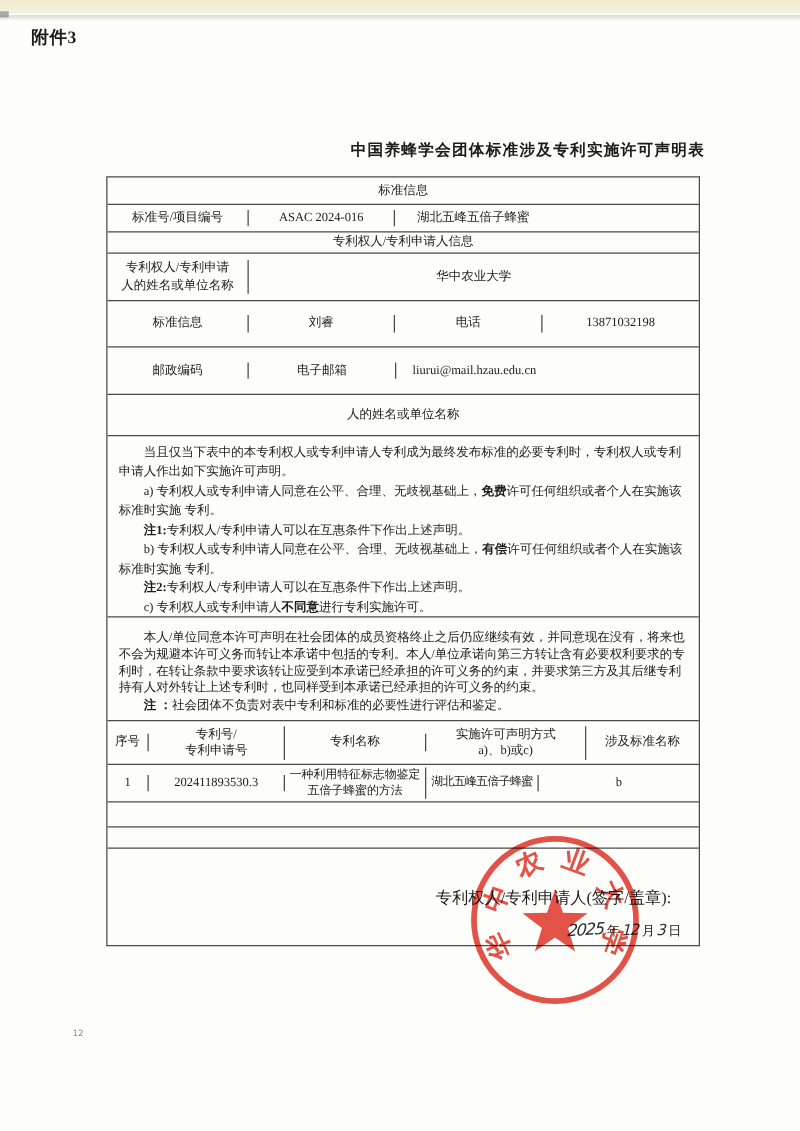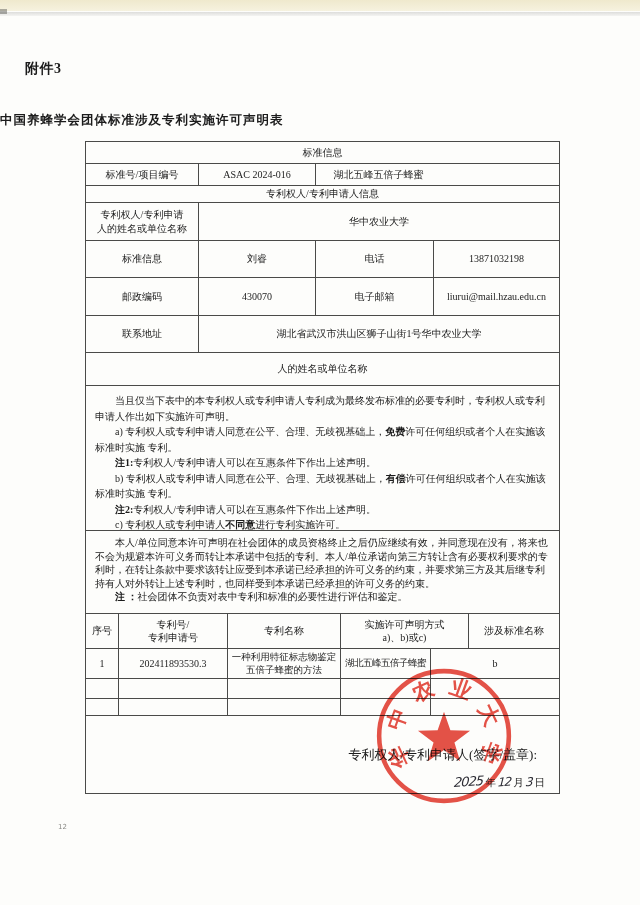--- a/index.html
+++ b/index.html
@@ -21,32 +21,32 @@
   }
   .scan-line{
     position:absolute;left:0;top:12px;width:640px;height:4px;
     background:linear-gradient(#dddddb,#f4f4f2);
   }
   .scan-speck{
     position:absolute;left:0;top:9px;width:7px;height:5px;background:#6b6b66;opacity:.55;
   }
   .attachment{
     position:absolute;left:25px;top:21px;
-    font-size:14px;font-weight:bold;letter-spacing:.5px;margin-top:39px;
+    font-size:14px;font-weight:bold;letter-spacing:.5px;
   }
   .doc-title{
     position:absolute;left:0;top:112px;width:564px;
-    text-align:left;font-size:12.5px;font-weight:bold;letter-spacing:1px;
+    text-align:right;font-size:12.5px;font-weight:bold;letter-spacing:1px;
   }
   .form{
     position:absolute;left:85px;top:141px;width:475px;
     border:1px solid var(--bc);
     font-size:10px;
   }
-  .row{display:flex;border-bottom:1px solid var(--bc);}
+  .row{display:flex;border-bottom:1px solid var(--bc);align-items:center;}
   .row:last-child{border-bottom:none;}
   .cell{
     border-right:1px solid var(--bc);
     display:flex;align-items:center;justify-content:center;
     text-align:center;line-height:1.35;
     overflow:hidden;
   }
   .cell:last-child{border-right:none;}
   .sect{justify-content:center;align-items:center;display:flex;text-align:center;}
   .pre{white-space:pre-line;}
@@ -113,29 +113,24 @@
 
   <div class="row" style="height:37px">
     <div class="cell" style="width:113px">标准信息</div>
     <div class="cell" style="width:117px">刘睿</div>
     <div class="cell" style="width:118px">电话</div>
     <div class="cell" style="width:125px">13871032198</div>
   </div>
 
   <div class="row" style="height:38px">
     <div class="cell" style="width:113px">邮政编码</div>
-    <div class="cell" style="width:117px">430070</div>
     <div class="cell" style="width:118px">电子邮箱</div>
     <div class="cell" style="width:125px">liurui@mail.hzau.edu.cn</div>
   </div>
 
-  <div class="row" style="height:37px">
-    <div class="cell" style="width:113px">联系地址</div>
-    <div class="cell" style="width:360px">湖北省武汉市洪山区狮子山街1号华中农业大学</div>
-  </div>
 
   <div class="row" style="height:33px">
     <div class="cell sect" style="width:473px">人的姓名或单位名称</div>
   </div>
 
   <div class="row" style="height:145px">
     <div class="cell decl" style="width:473px">
       <p>当且仅当下表中的本专利权人或专利申请人专利成为最终发布标准的必要专利时，专利权人或专利申请人作出如下实施许可声明。</p>
       <p><span>a) 专利权人或专利申请人同意在公平、合理、无歧视基础上，</span><span class="b">免费</span><span>许可任何组织或者个人在实施该标准时实施 专利。</span></p>
       <p><span class="b">注1:</span><span>专利权人/专利申请人可以在互惠条件下作出上述声明。</span></p>

